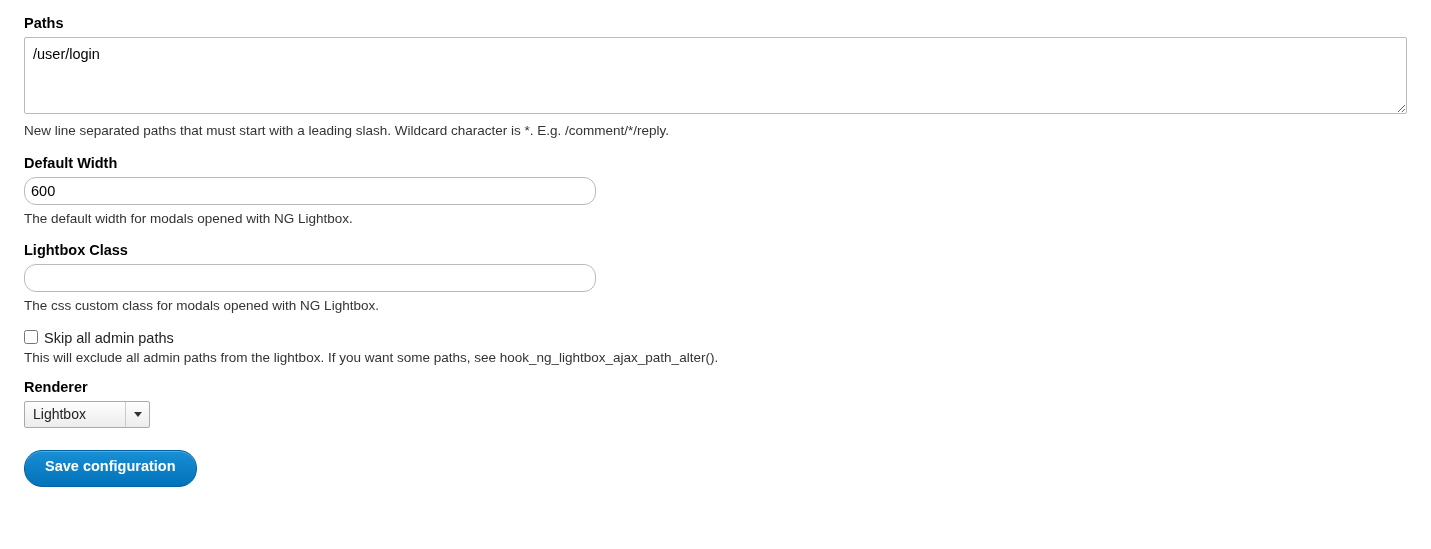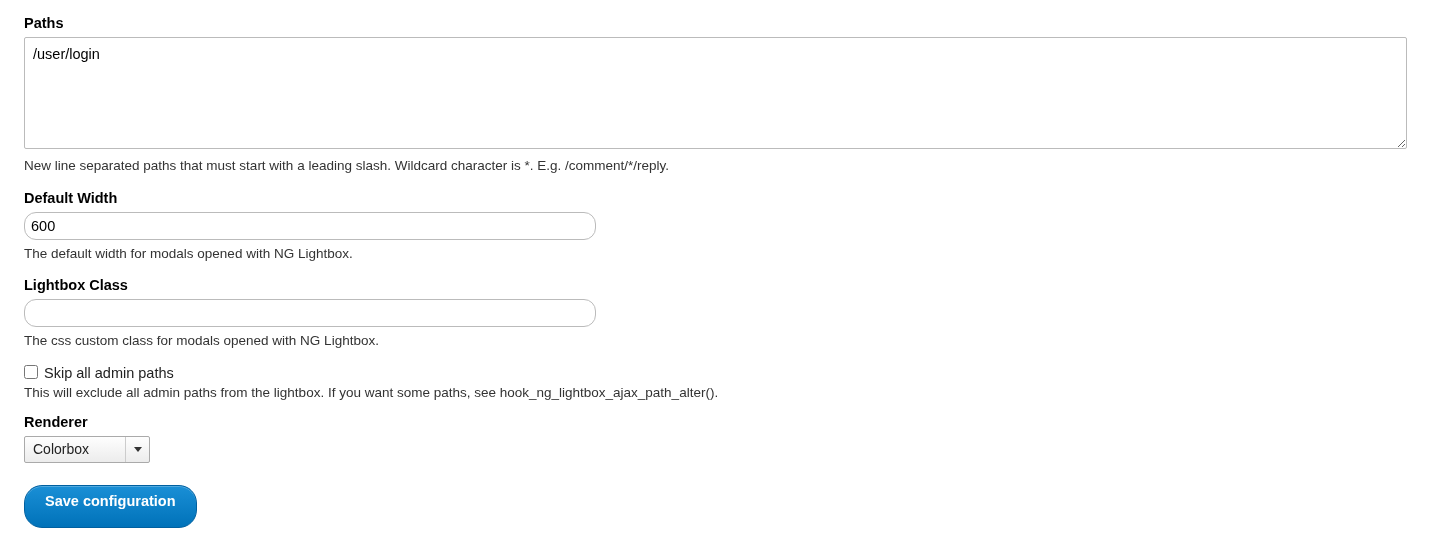--- a/index.html
+++ b/index.html
@@ -19,21 +19,21 @@
     }
     label.field-label {
       display: block;
       font-weight: bold;
       font-size: 14.5px;
       margin-bottom: 6px;
       color: #000000;
     }
     textarea.paths-textarea {
       width: 100%;
-      height: 112px;
+      height: 77px;
       padding: 6px 8px;
       font-family: "Lucida Grande", "Lucida Sans Unicode", Verdana, sans-serif;
       font-size: 14.5px;
       border: 1px solid #bbb;
       border-radius: 2px;
       resize: vertical;
       line-height: 1.4;
     }
     input.text-input {
       width: 572px;
@@ -102,21 +102,21 @@
       height: 5px;
     }
     .submit-button {
       display: inline-block;
       background: linear-gradient(#1a8fd6, #0072b9);
       color: #fff;
       font-weight: bold;
       font-size: 14.5px;
       border: 1px solid #0060a0;
       border-radius: 18px;
-      padding: 7px 20px 18px;
+      padding: 7px 20px 12px;
       cursor: pointer;
       font-family: inherit;
       box-shadow: inset 0 1px 0 rgba(255,255,255,0.25);
       margin-top: 8px;
     }
   </style>
 </head>
 <body>
 
 
@@ -143,21 +143,21 @@
   <div class="checkbox-row">
     <input type="checkbox" style="">
     <label>Skip all admin paths</label>
   </div>
   <div class="indented-desc">This will exclude all admin paths from the lightbox. If you want some paths, see hook_ng_lightbox_ajax_path_alter().</div>
 </div>
 
 <div class="form-item">
   <label class="field-label">Renderer</label>
   <div class="select-wrapper">
-    <div class="select-display">Colorbox</div>
+    <div class="select-display">Lightbox</div>
     <div class="select-arrow">
       <svg viewBox="0 0 8 5">
           <path d="M0 0 L8 0 L4 5 Z" fill="#333"></path>
         </svg>
     </div>
   </div>
 </div>
 
 <button class="submit-button">Save configuration</button>
 

